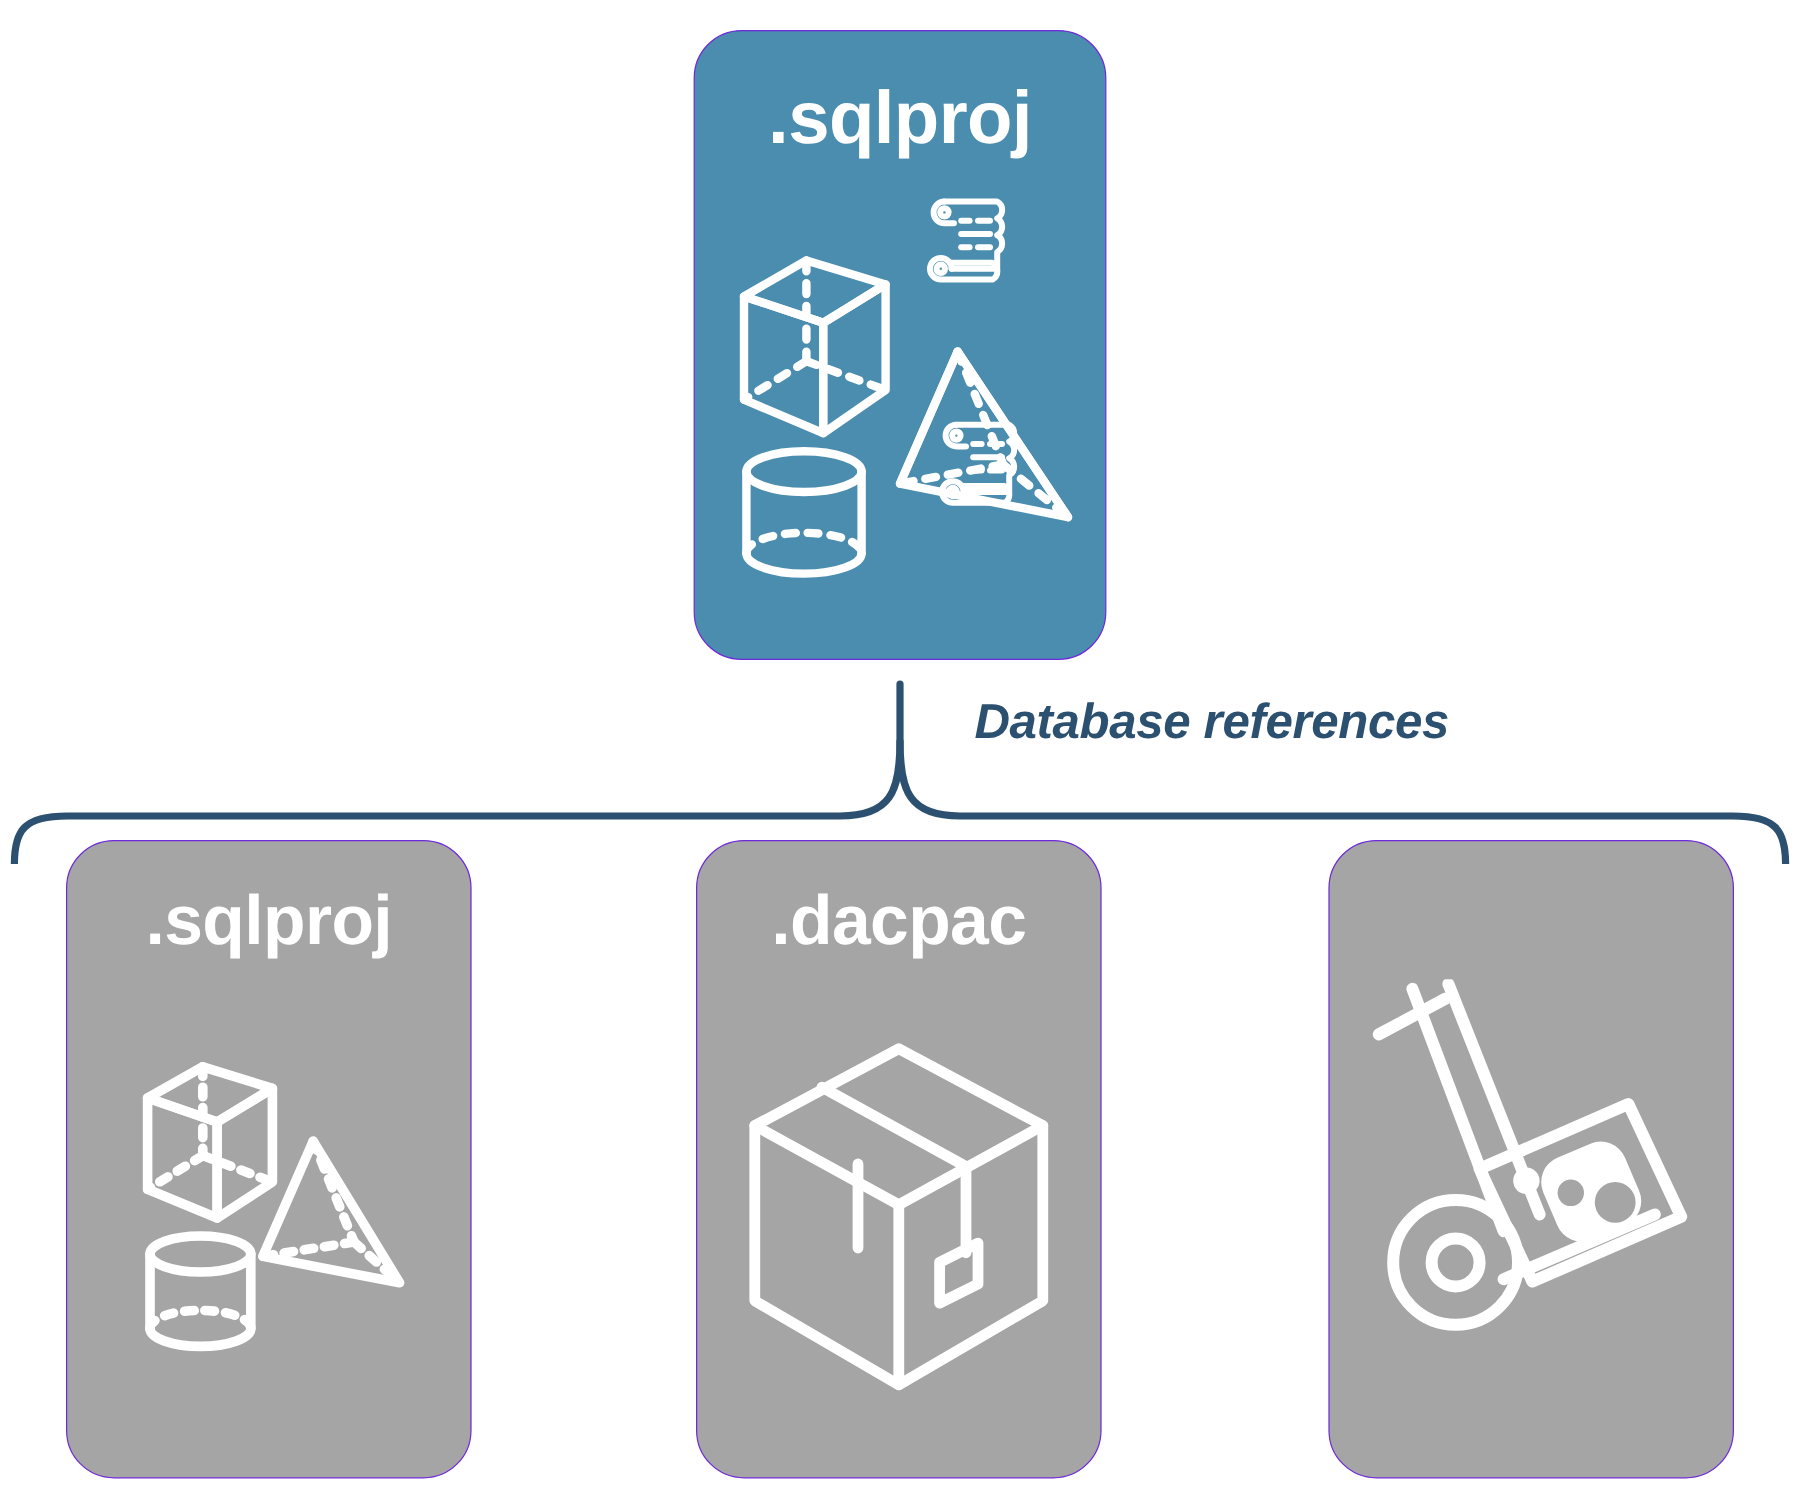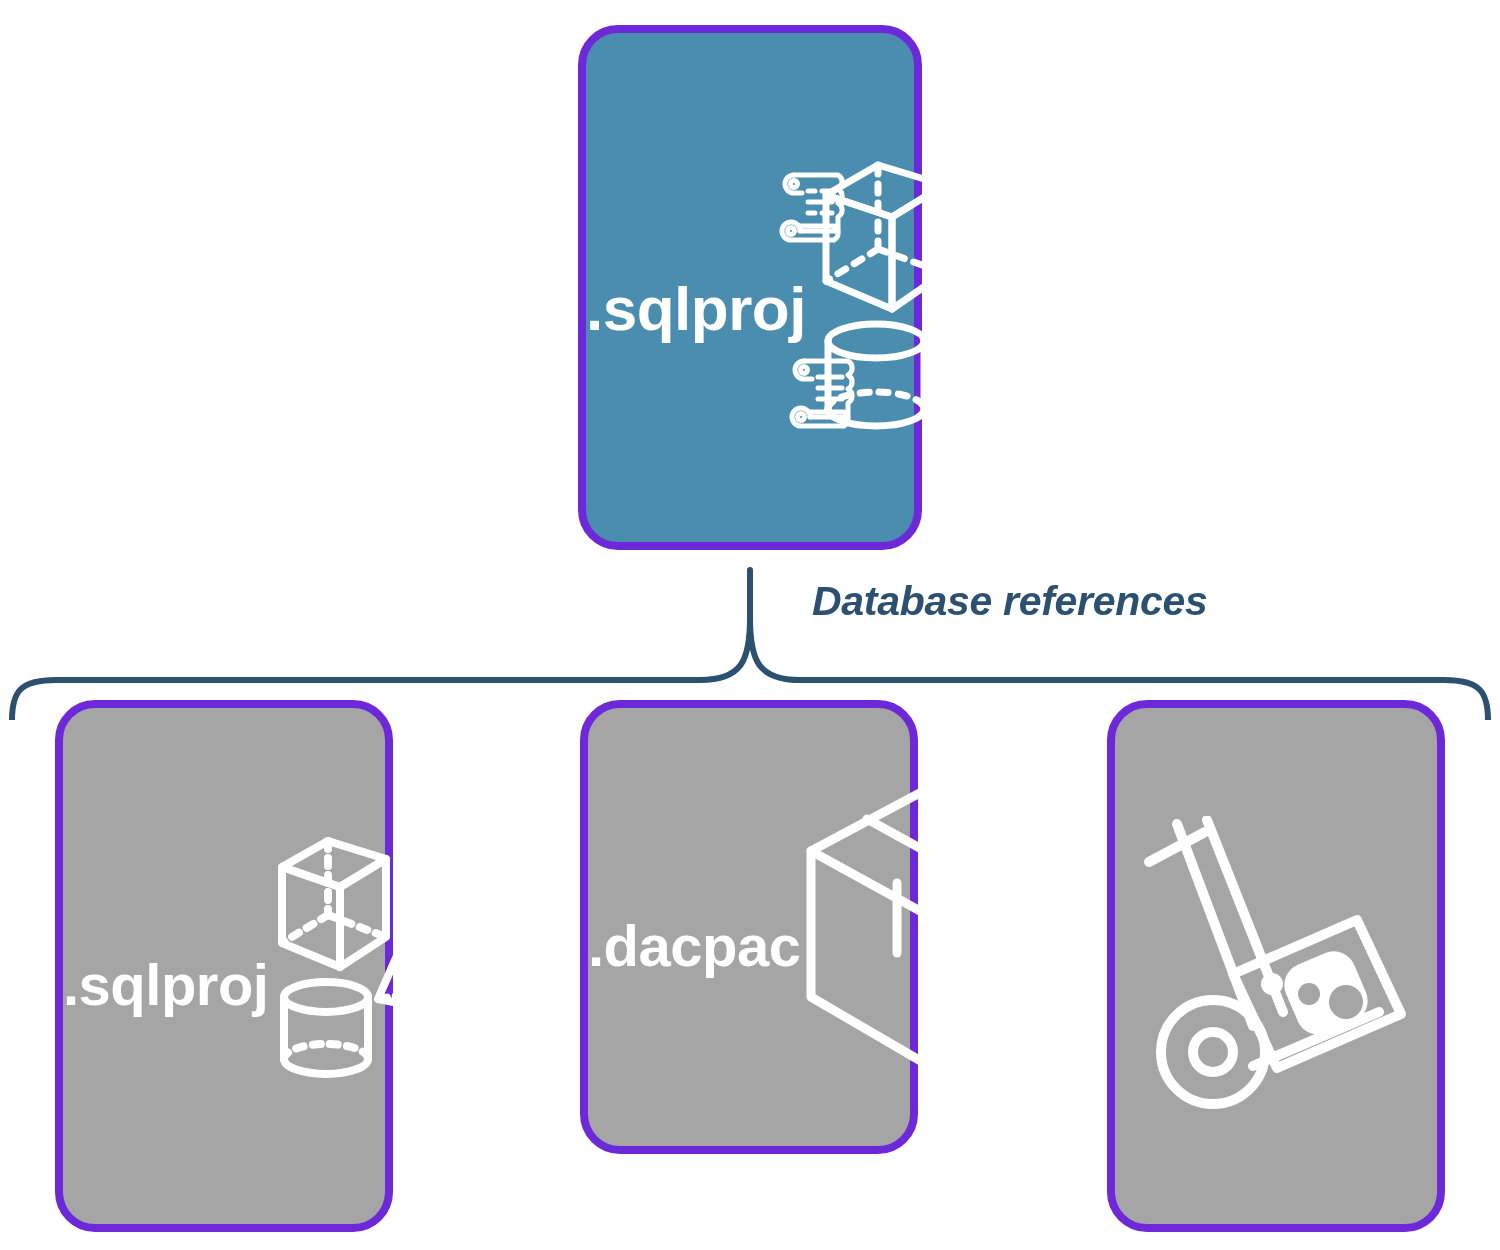--- a/index.html
+++ b/index.html
@@ -16,23 +16,24 @@
     width: 1500px;
     height: 1250px;
     background: #ffffff;
     overflow: hidden;
   }
 
   
   .node {
     position: absolute;
     box-sizing: border-box;
-    border: 8px solid #6d28d9;
+    border: 1px solid #6d28d9;
     border-radius: 40px;
     display: flex;
+    flex-direction: column;
     align-items: center;
   }
   .node.primary { background: #4a8daf; }
   .node.secondary { background: #a5a5a5; }
 
   .node-title {
     color: #ffffff;
     font-weight: bold;
     line-height: 1;
     letter-spacing: -0.5px;
@@ -75,21 +76,21 @@
     color: #2c5070;
     white-space: nowrap;
     letter-spacing: -0.3px;
     user-select: none;
     font-style: italic;
   }
 
   
   #node-top       { left: 578px;  top: 25px;   width: 344px; height: 525px; }
   #node-sqlproj   { left: 55px;   top: 700px;  width: 338px; height: 532px; }
-  #node-dacpac    { left: 580px;  top: 700px;  width: 338px; height: 454px; }
+  #node-dacpac    { left: 580px;  top: 700px;  width: 338px; height: 532px; }
   #node-nupkg     { left: 1107px; top: 700px;  width: 338px; height: 532px; }
 </style>
 </head>
 <body>
 
 <div id="stage">
 
   <div class="node primary" id="node-top">
     <div class="node-title">.sqlproj</div>
     <div class="node-art">

